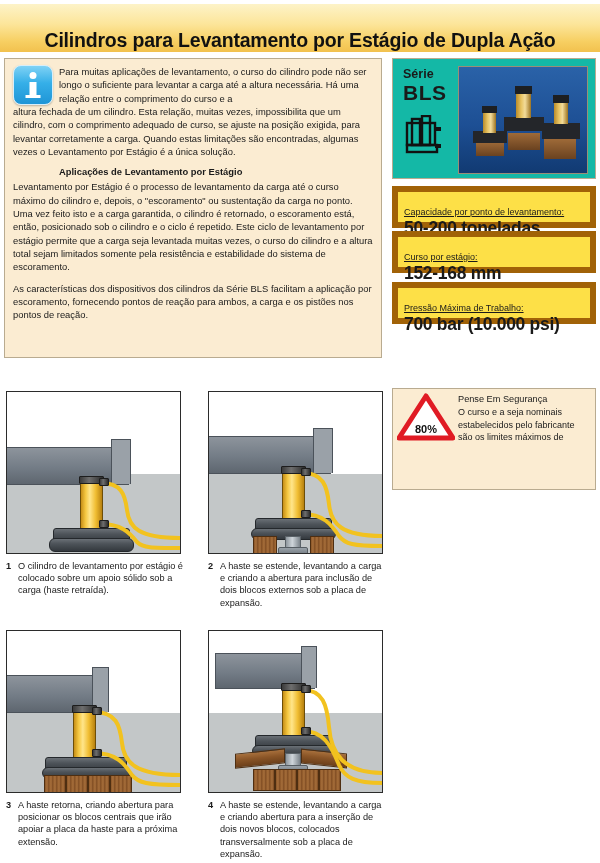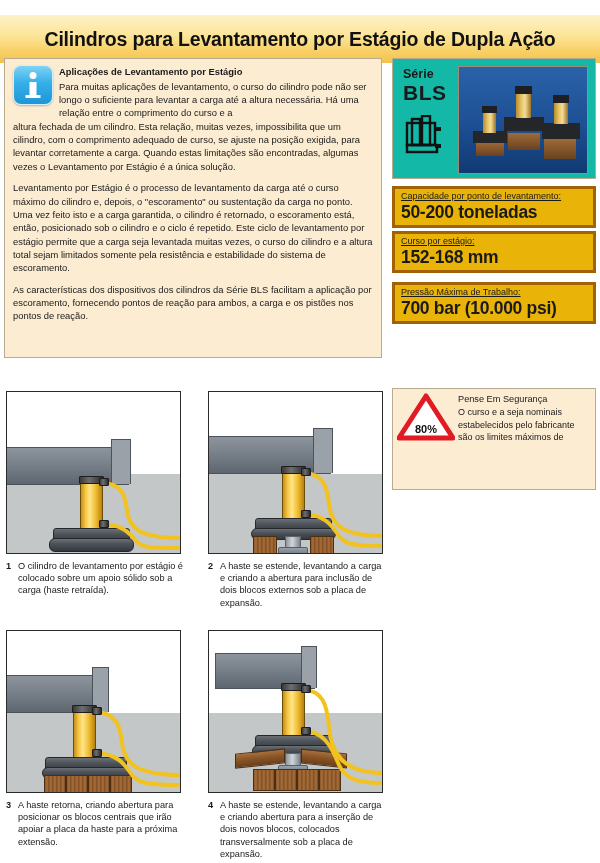--- a/index.html
+++ b/index.html
@@ -12,26 +12,26 @@
     height: 863px;
     position: relative;
     font-family: "Liberation Sans", sans-serif;
     color: #1a1a1a;
     overflow: hidden;
   }
 
   
   #header-banner {
     position: absolute;
-    left: 0; top: 15px;
+    left: 0; top: 4px;
     width: 600px;
     height: 48px;
     background: linear-gradient(to bottom, #fdf3c8 0%, #fce59a 42%, #f7cf62 78%, #f2c14e 100%);
     display: flex;
-    align-items: center;
+    align-items: flex-end;
     justify-content: center;
   }
   #page-title {
     font-size: 19.5px;
     font-weight: bold;
     letter-spacing: -0.2px;
     color: #111111;
     white-space: nowrap;
   }
 
@@ -136,24 +136,24 @@
     background: linear-gradient(to bottom, #1c4f95 0%, #2d66ad 45%, #123f7c 100%);
     border: 1px solid #9b8e75;
     overflow: hidden;
   }
 
   
   .spec-box {
     position: absolute;
     left: 392px;
     width: 204px;
-    background: #eab308;
-    border: 3px solid #a16207;
+    background: #fde047;
+    border: 6px solid #a16207;
     box-sizing: border-box;
-    padding: 3px 6px 4px 6px;
+    padding: 16px 6px 4px 6px;
   }
   #spec-0 { top: 186px; height: 42px; }
   #spec-1 { top: 231px; height: 42px; }
   #spec-2 { top: 282px; height: 42px; }
   .spec-label {
     font-size: 9px;
     line-height: 1.1;
     text-decoration: underline;
     display: block;
   }
@@ -294,26 +294,26 @@
 </div>
 
 <div id="info-panel">
 
   <div id="info-icon">
     <span class="dot"></span>
     <span class="stem"></span>
   </div>
 
   <div class="info-body">
-    <div id="info-heading">Aplicações de Levantamento por Estágio</div>
-
     <div id="para-1-wrap">
       <div class="lead">Para muitas aplicações de levantamento, o curso do cilindro pode não ser longo o suficiente para levantar a carga até a altura necessária. Há uma relação entre o comprimento do curso e a</div>
       <div class="rest">altura fechada de um cilindro. Esta relação, muitas vezes, impossibilita que um cilindro, com o comprimento adequado de curso, se ajuste na posição exigida, para levantar corretamente a carga. Quando estas limitações são encontradas, algumas vezes o Levantamento por Estágio é a única solução.</div>
     </div>
+
+    <div id="info-heading">Aplicações de Levantamento por Estágio</div>
 
     <p class="info-para">Levantamento por Estágio é o processo de levantamento da carga até o curso máximo do cilindro e, depois, o "escoramento" ou sustentação da carga no ponto.  Uma vez feito isto e a carga garantida, o cilindro é retornado, o escoramento está, então, posicionado sob o cilindro e o ciclo é repetido. Este ciclo de levantamento por estágio permite que a carga seja levantada muitas vezes, o curso do cilindro e a altura total sejam limitados somente pela resistência e estabilidade do sistema de escoramento.</p>
     <p class="info-para">As características dos dispositivos dos cilindros da Série BLS  facilitam a aplicação por escoramento, fornecendo pontos de reação para ambos, a carga e os pistões nos pontos de reação.</p>
   </div>
 </div>
 
 <div id="series-panel">
   <div id="series-label">Série</div>
   <div id="series-name">BLS</div>
 

